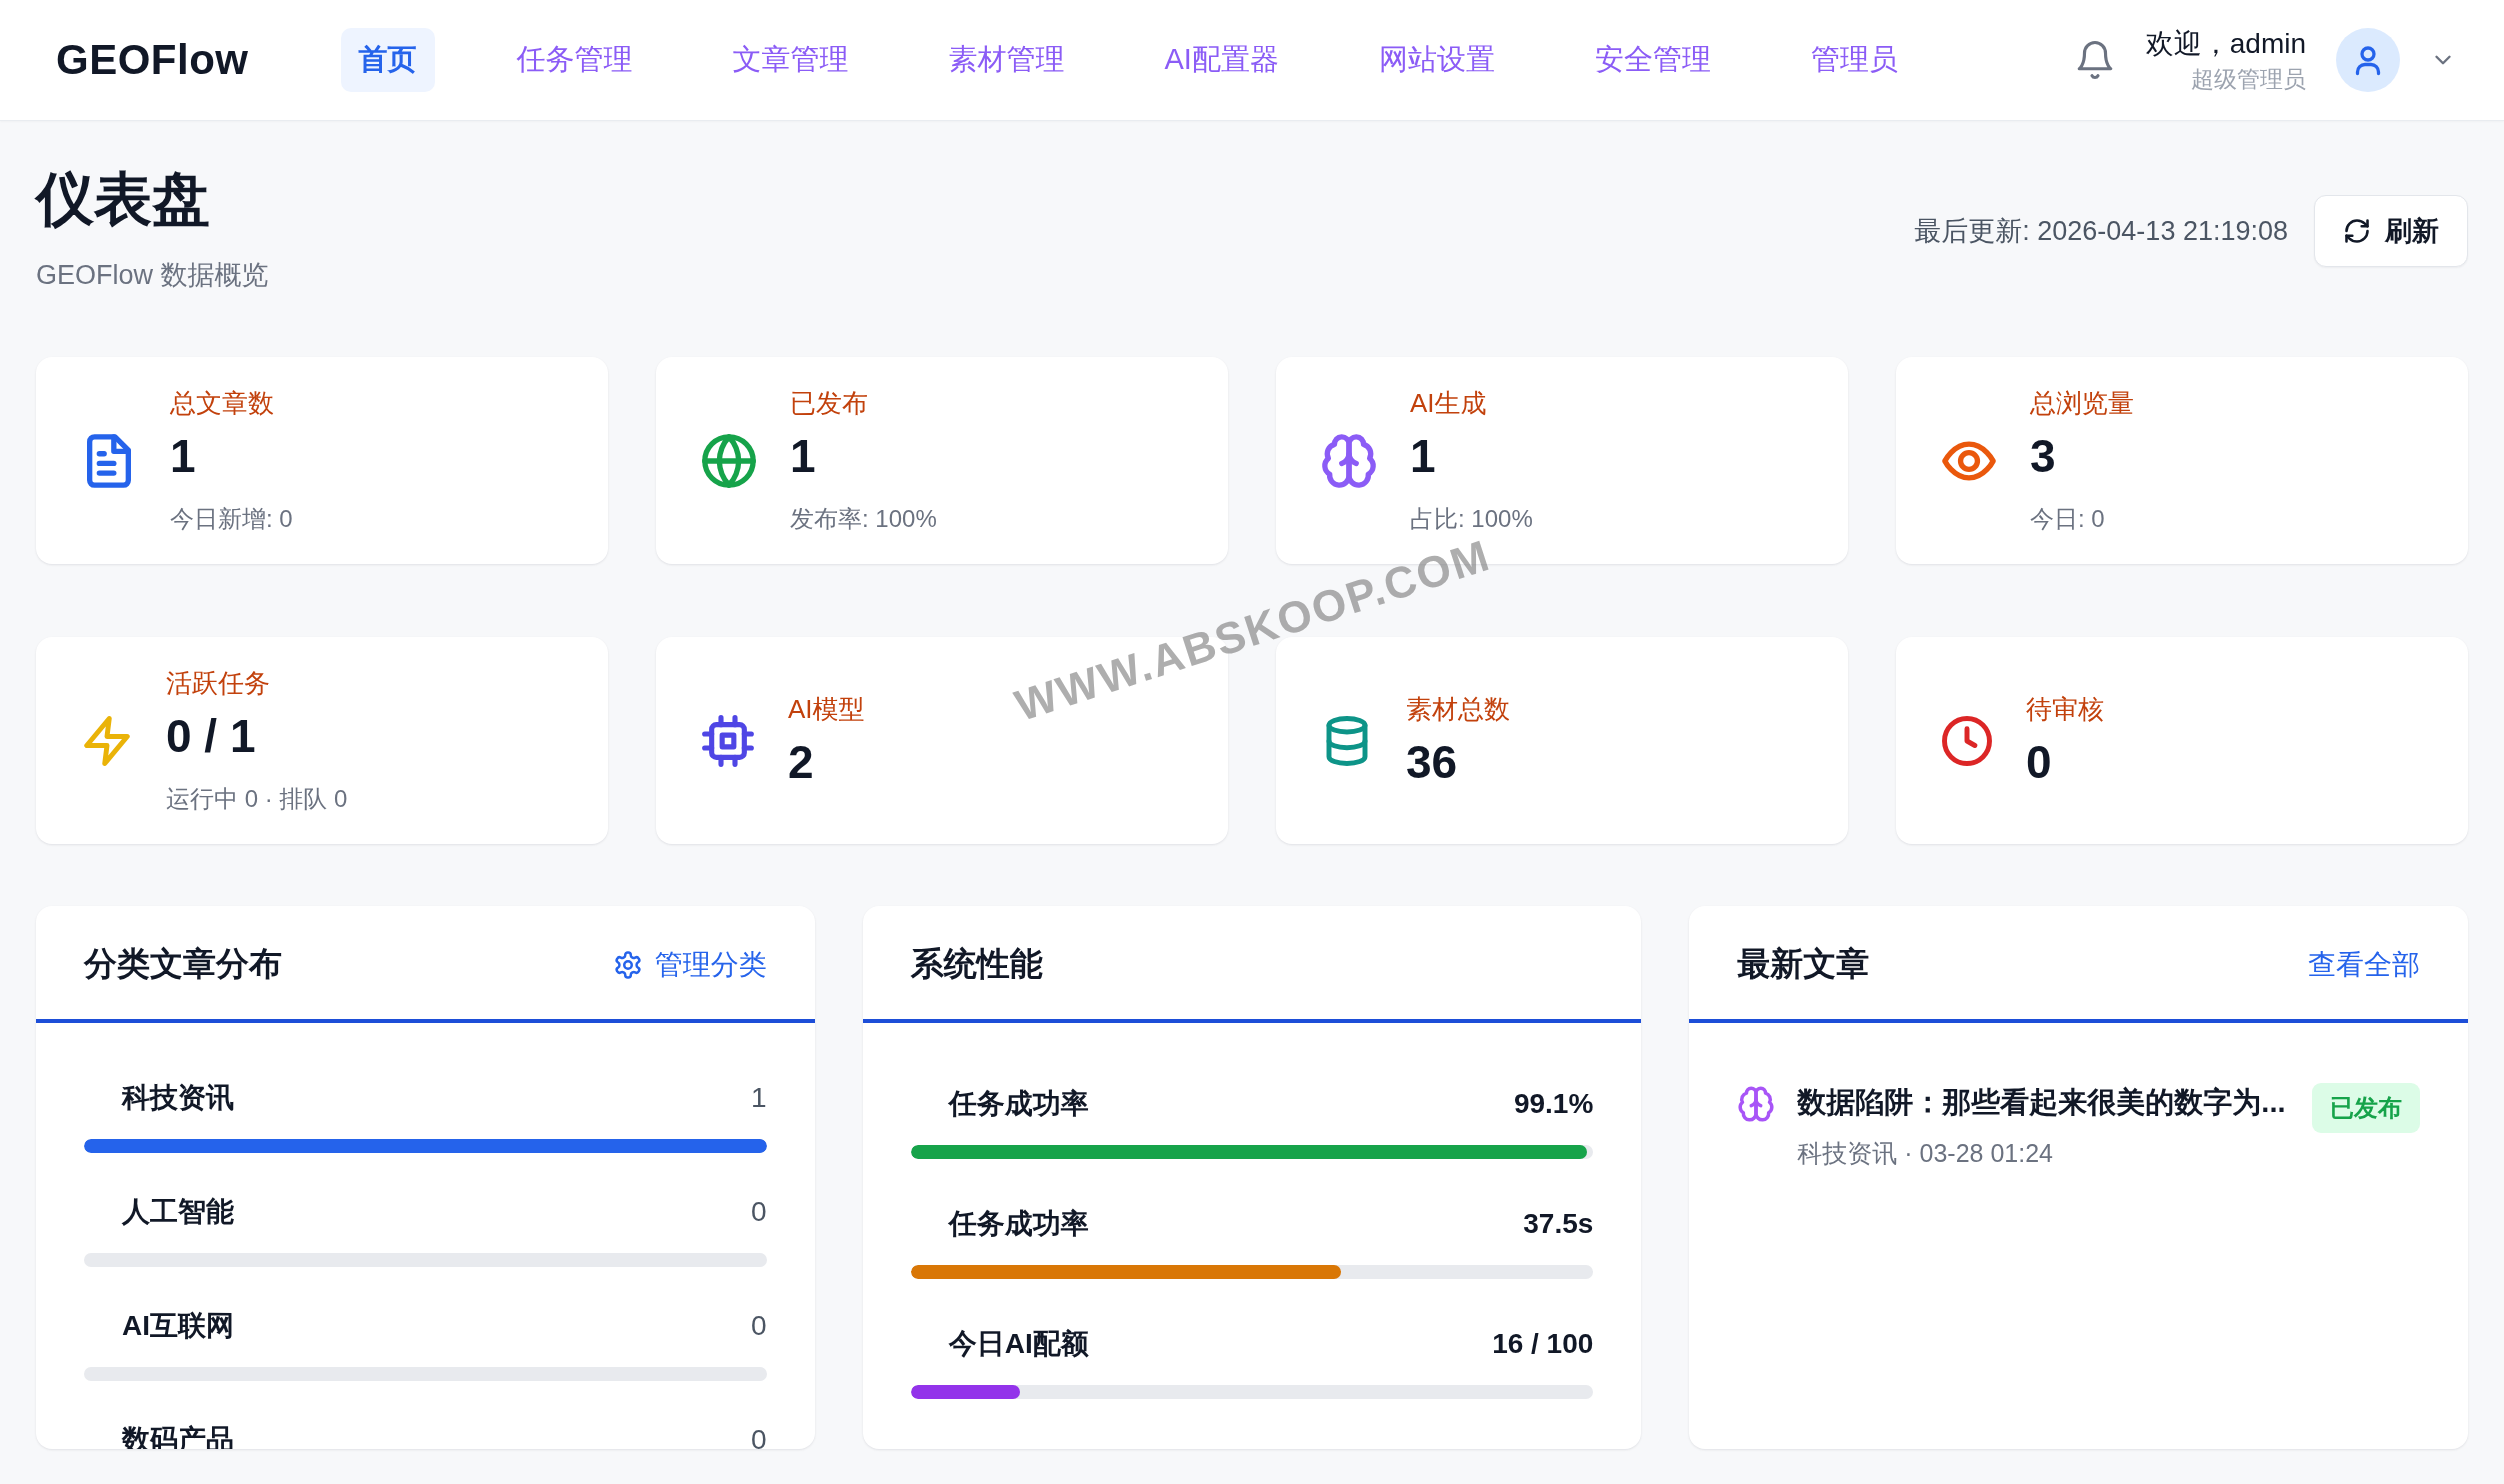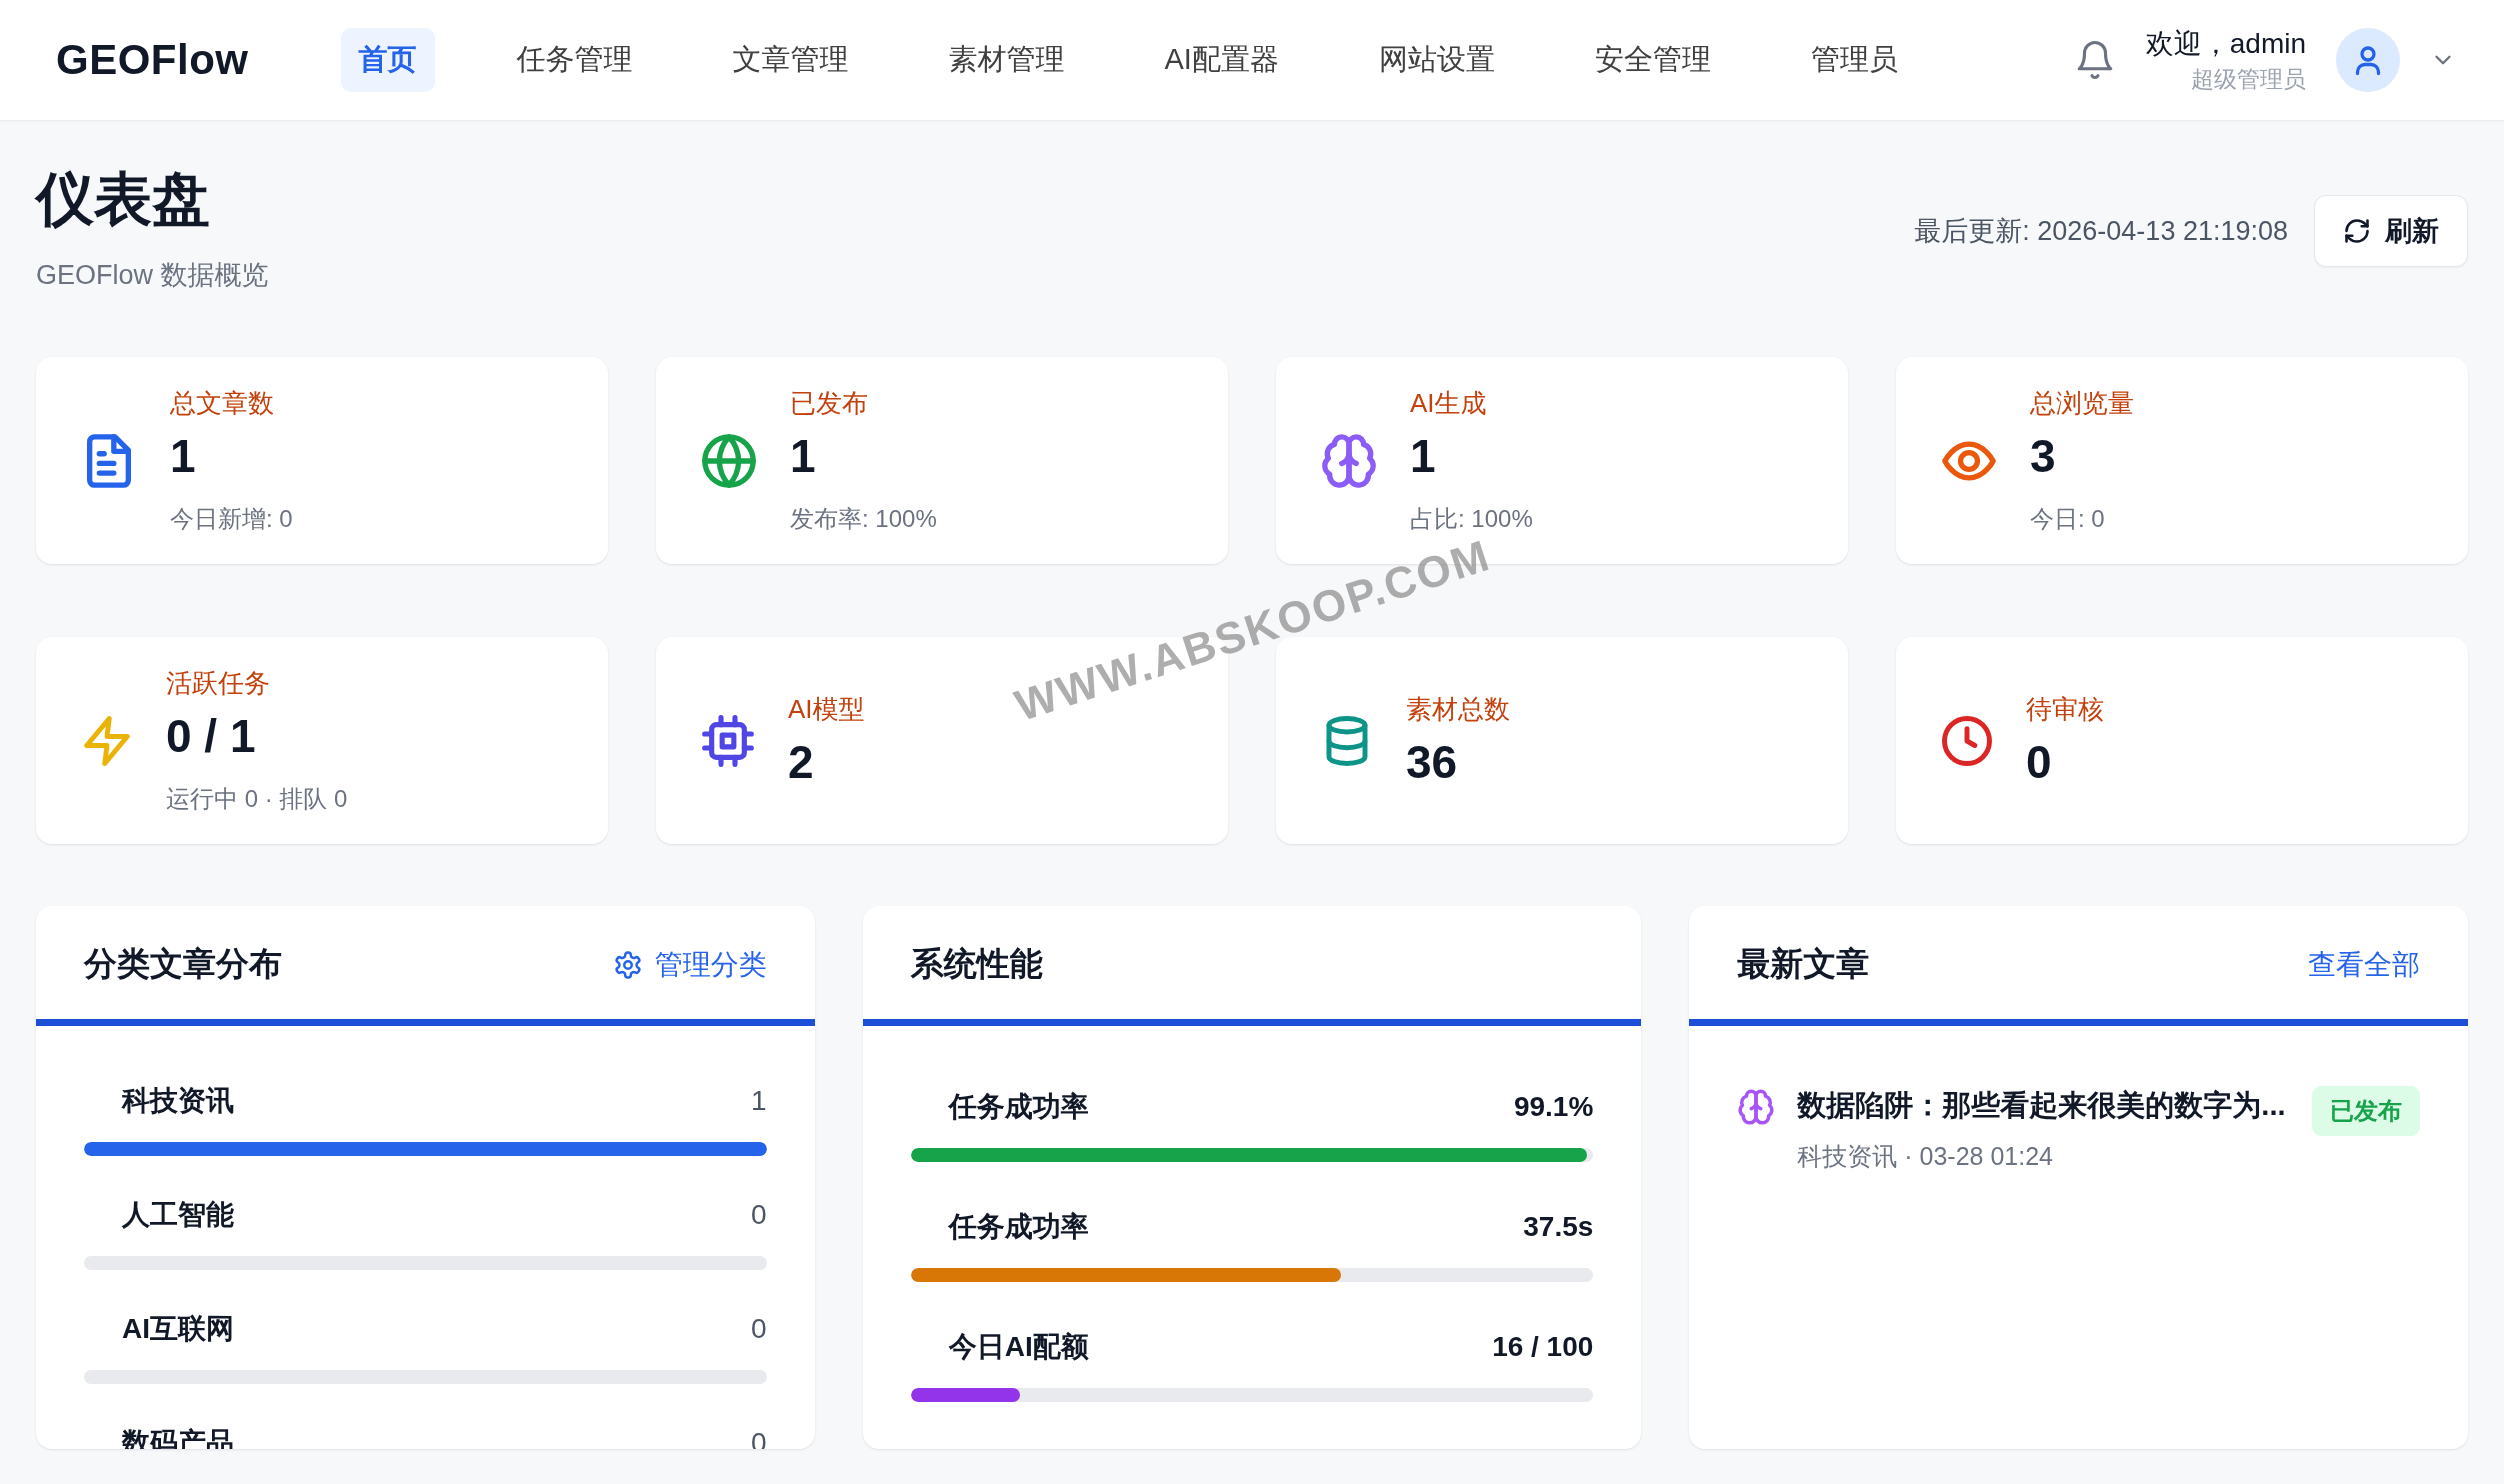--- a/index.html
+++ b/index.html
@@ -17,21 +17,21 @@
   .header {
     height:121px; background:#ffffff;
     border-bottom:1px solid #e9ecf0;
     box-shadow:0 1px 2px rgba(16,24,40,.03);
     display:flex; align-items:center;
     padding:0 48px 0 56px;
     position:relative; z-index:2;
   }
   .logo { font-size:42px; font-weight:800; letter-spacing:.5px; color:#111827; }
   .nav { display:flex; align-items:center; gap:64px; margin-left:92px; }
-  .nav-item { font-size:29px; color:#404040; cursor:pointer; padding:12px 18px; border-radius:10px; white-space:nowrap; }
+  .nav-item { font-size:29px; color:#8b5cf6; cursor:pointer; padding:12px 18px; border-radius:10px; white-space:nowrap; }
   .nav-item.active { color:#2563eb; font-weight:700; background:#eef4ff; }
   .header-right { margin-left:auto; display:flex; align-items:center; gap:30px; }
   .bell { color:#6b7280; }
   .welcome-block { text-align:right; line-height:1.25; }
   .welcome-line { font-size:28px; color:#111827; }
   .role-line { font-size:23px; color:#9ca3af; margin-top:4px; }
   .avatar { width:64px; height:64px; border-radius:50%; background:#dbeafe; display:flex; align-items:center; justify-content:center; color:#2563eb; }
   .chevron { color:#6b7280; }
 
   
@@ -71,21 +71,21 @@
     margin-top:62px;
     display:grid; grid-template-columns:repeat(3,1fr); gap:48px;
   }
   .panel {
     background:#ffffff; border-radius:16px; height:543px;
     box-shadow:0 1px 2px rgba(16,24,40,.04), 0 1px 3px rgba(16,24,40,.06);
     overflow:hidden;
   }
   .panel-header {
     display:flex; justify-content:space-between; align-items:center;
-    padding:36px 48px 32px; border-bottom:7px solid #1d4ed8;
+    padding:36px 48px 32px; border-bottom:4px solid #1d4ed8;
   }
   .panel-title { font-size:33px; font-weight:800; color:#111827; }
   .panel-link { display:flex; align-items:center; gap:12px; font-size:28px; color:#2563eb; cursor:pointer; }
   .panel-body { padding:16px 48px 40px; }
 
   .meter-row { margin-top:40px; }
   .meter-top { display:flex; justify-content:space-between; align-items:baseline; }
   .meter-label { font-size:28px; font-weight:700; color:#111827;margin-left:38px; }
   .meter-value { font-size:28px; color:#4b5563; }
   .meter-value.strong { color:#111827; font-weight:700; }

